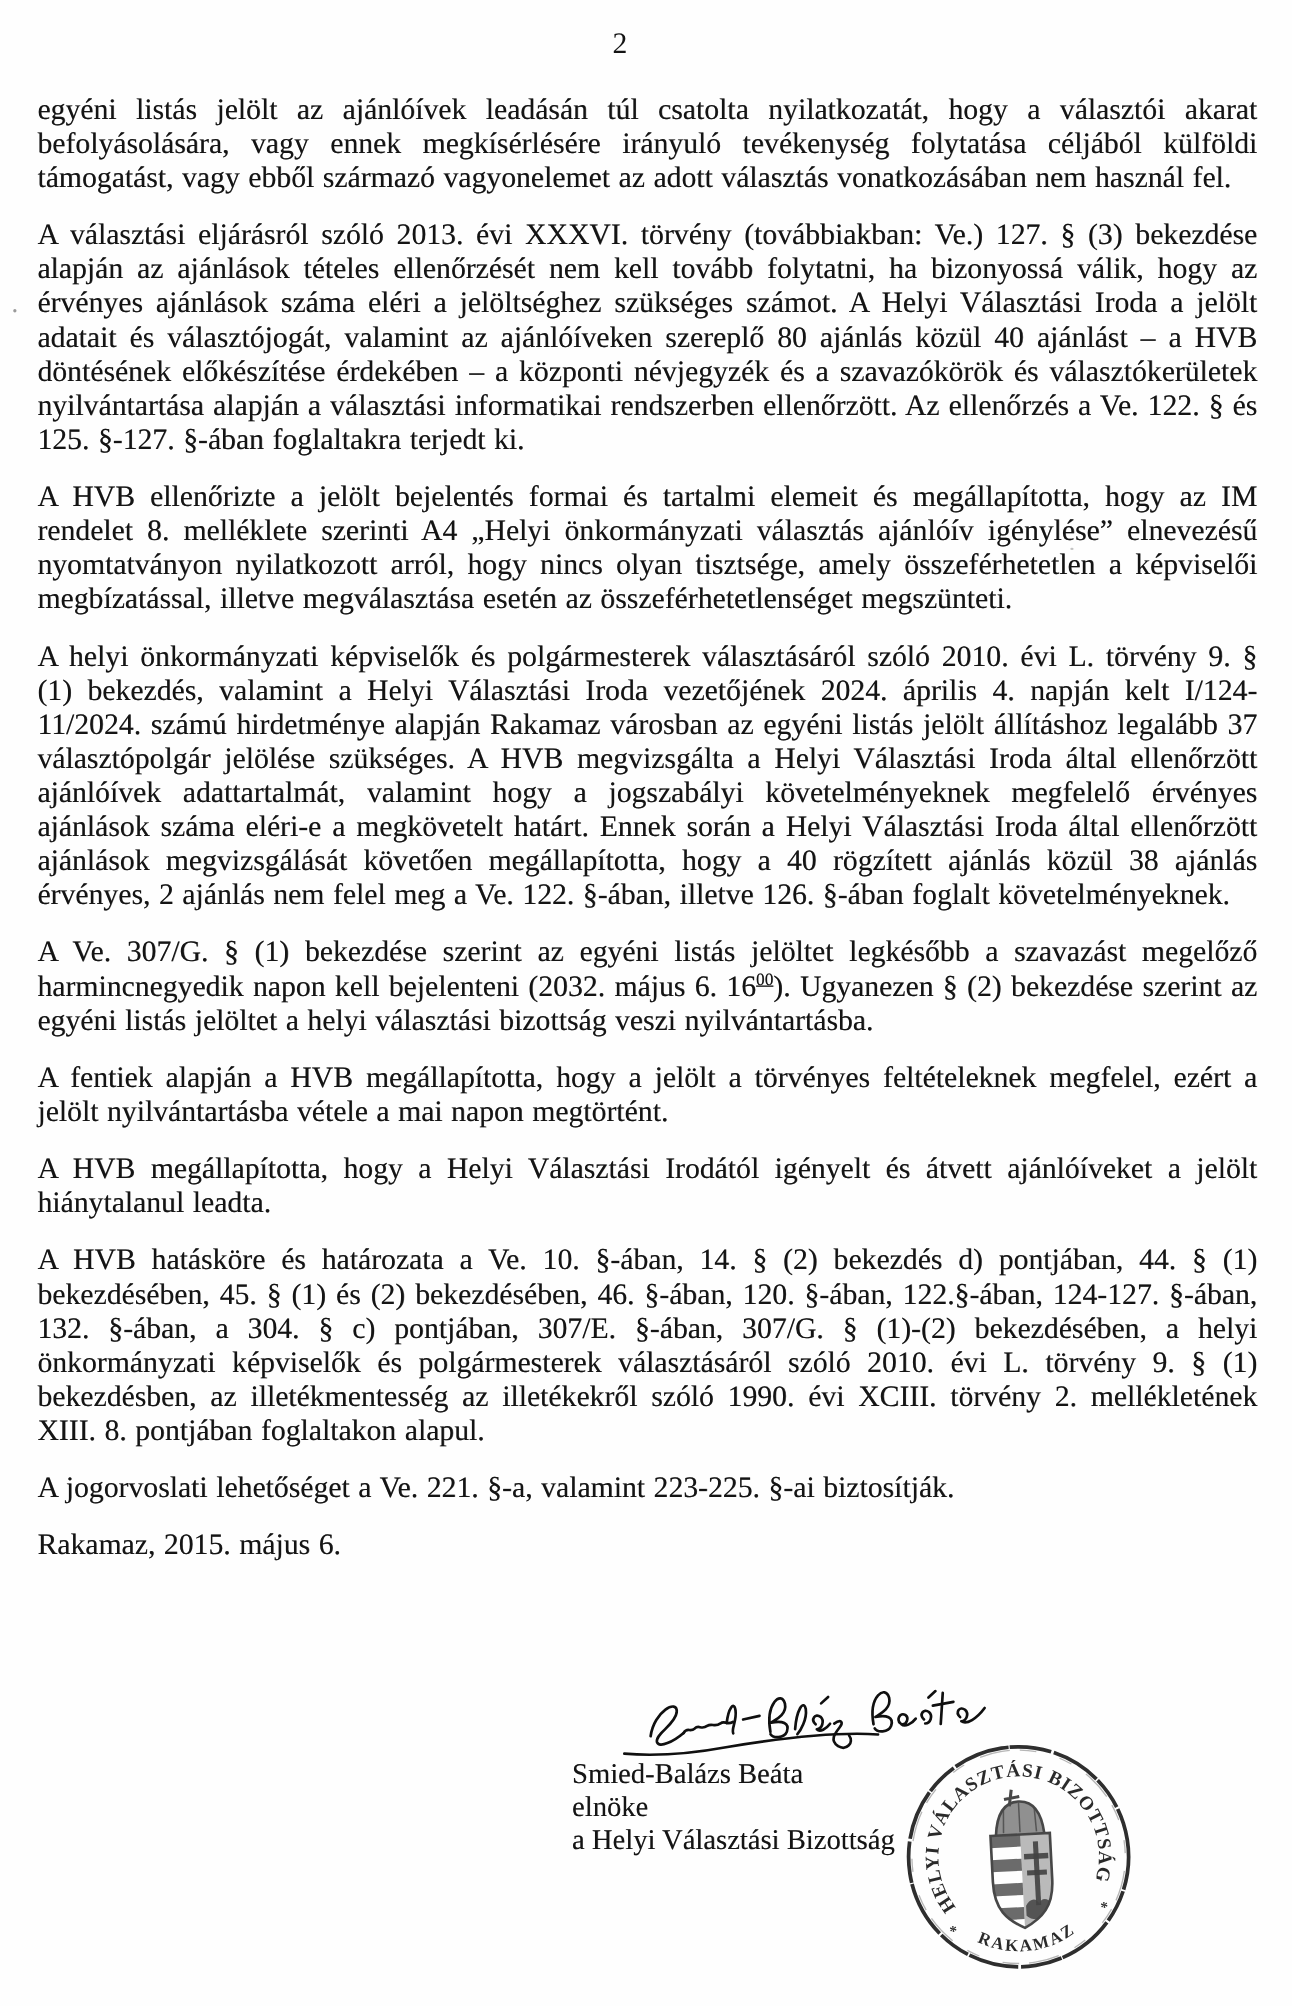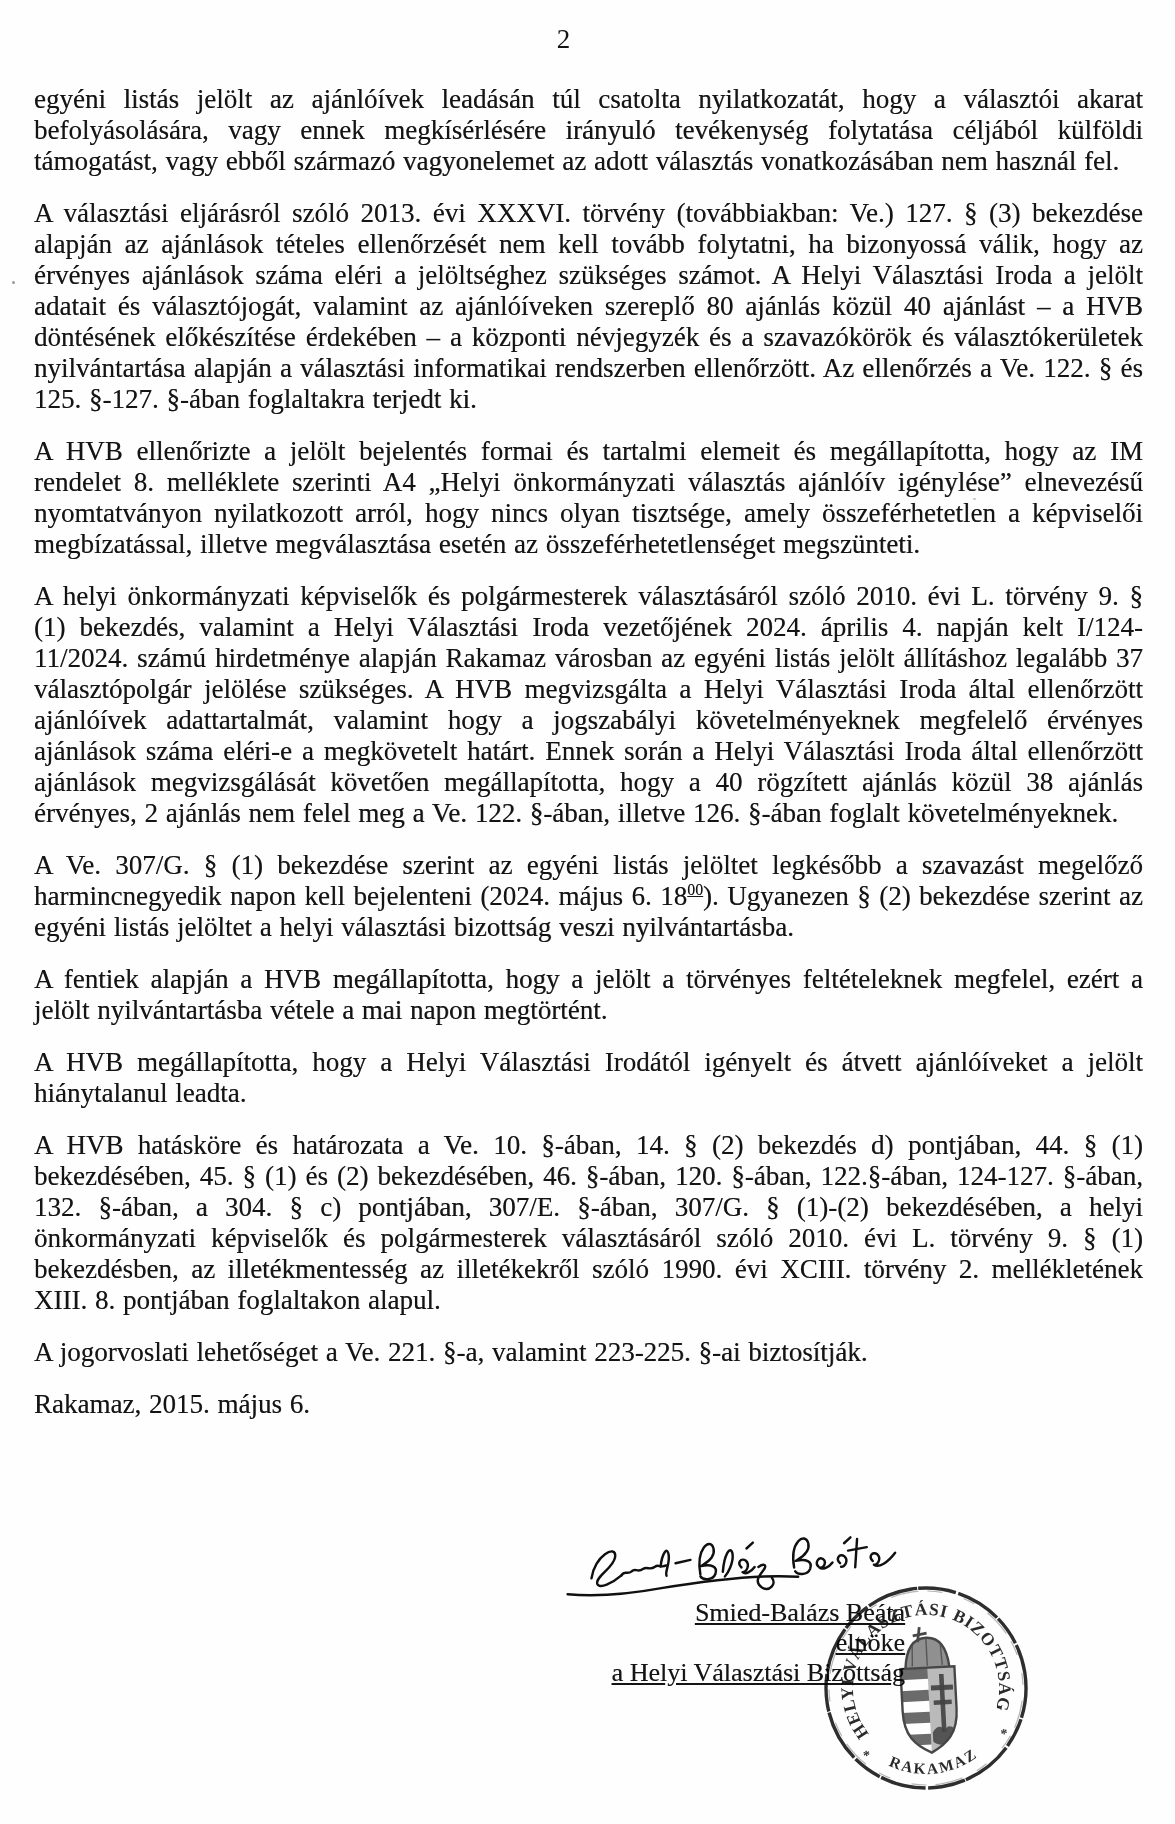--- a/index.html
+++ b/index.html
@@ -29,22 +29,21 @@
     text-align:justify;
     text-align-last:left;
     word-spacing:1px;
     text-shadow:0.3px 0 0 rgba(20,20,20,.55);
   }
   .para.single{text-align:center;}
   .para sup{font-size:0.58em;line-height:0;vertical-align:super;text-decoration:underline;}
   .signature-block{
     position:absolute;
     left:520px;top:1534px;width:385px;
-    text-align:right;
-    text-decoration:underline;
+    text-align:left;
   }
   .handwriting{
     display:block;
     margin:0 auto 2px auto;
     transform:translateX(19px) rotate(-2deg);
   }
   .sig-line{
     font-size:26px;
     line-height:30px;
     text-shadow:0.3px 0 0 rgba(20,20,20,.5);
@@ -75,21 +74,21 @@
   <div class="speck s2"></div>
 
   <div class="content">
     <div class="page-number">2</div>
 
     <p class="para">egyéni listás jelölt az ajánlóívek leadásán túl csatolta nyilatkozatát, hogy a választói akarat befolyásolására, vagy ennek megkísérlésére irányuló tevékenység folytatása céljából külföldi támogatást, vagy ebből származó vagyonelemet az adott választás vonatkozásában nem használ fel.</p>
     <p class="para">A választási eljárásról szóló 2013. évi XXXVI. törvény (továbbiakban: Ve.) 127. § (3) bekezdése alapján az ajánlások tételes ellenőrzését nem kell tovább folytatni, ha bizonyossá válik, hogy az érvényes ajánlások száma eléri a jelöltséghez szükséges számot. A Helyi Választási Iroda a jelölt adatait és választójogát, valamint az ajánlóíveken szereplő 80 ajánlás közül 40 ajánlást – a HVB döntésének előkészítése érdekében – a központi névjegyzék és a szavazókörök és választókerületek nyilvántartása alapján a választási informatikai rendszerben ellenőrzött. Az ellenőrzés a Ve. 122. § és 125. §-127. §-ában foglaltakra terjedt ki.</p>
     <p class="para">A HVB ellenőrizte a jelölt bejelentés formai és tartalmi elemeit és megállapította, hogy az IM rendelet 8. melléklete szerinti A4 „Helyi önkormányzati választás ajánlóív igénylése” elnevezésű nyomtatványon nyilatkozott arról, hogy nincs olyan tisztsége, amely összeférhetetlen a képviselői megbízatással, illetve megválasztása esetén az összeférhetetlenséget megszünteti.</p>
     <p class="para">A helyi önkormányzati képviselők és polgármesterek választásáról szóló 2010. évi L. törvény 9. § (1) bekezdés, valamint a Helyi Választási Iroda vezetőjének 2024. április 4. napján kelt I/124-11/2024. számú hirdetménye alapján Rakamaz városban az egyéni listás jelölt állításhoz legalább 37 választópolgár jelölése szükséges. A HVB megvizsgálta a Helyi Választási Iroda által ellenőrzött ajánlóívek adattartalmát, valamint hogy a jogszabályi követelményeknek megfelelő érvényes ajánlások száma eléri-e a megkövetelt határt. Ennek során a Helyi Választási Iroda által ellenőrzött ajánlások megvizsgálását követően megállapította, hogy a 40 rögzített ajánlás közül 38 ajánlás érvényes, 2 ajánlás nem felel meg a Ve. 122. §-ában, illetve 126. §-ában foglalt követelményeknek.</p>
 
-    <p class="para"><span>A Ve. 307/G. § (1) bekezdése szerint az egyéni listás jelöltet legkésőbb a szavazást megelőző harmincnegyedik napon kell bejelenteni (2024. május 6. 18</span><sup>00</sup><span>). Ugyanezen § (2) bekezdése szerint az egyéni listás jelöltet a helyi választási bizottság veszi nyilvántartásba.</span></p>
+    <p class="para"><span>A Ve. 307/G. § (1) bekezdése szerint az egyéni listás jelöltet legkésőbb a szavazást megelőző harmincnegyedik napon kell bejelenteni (2032. május 6. 16</span><sup>00</sup><span>). Ugyanezen § (2) bekezdése szerint az egyéni listás jelöltet a helyi választási bizottság veszi nyilvántartásba.</span></p>
 
     <p class="para">A fentiek alapján a HVB megállapította, hogy a jelölt a törvényes feltételeknek megfelel, ezért a jelölt nyilvántartásba vétele a mai napon megtörtént.</p>
     <p class="para">A HVB megállapította, hogy a Helyi Választási Irodától igényelt és átvett ajánlóíveket a jelölt hiánytalanul leadta.</p>
     <p class="para">A HVB hatásköre és határozata a Ve. 10. §-ában, 14. § (2) bekezdés d) pontjában, 44. § (1) bekezdésében, 45. § (1) és (2) bekezdésében, 46. §-ában, 120. §-ában, 122.§-ában, 124-127. §-ában, 132. §-ában, a 304. § c) pontjában, 307/E. §-ában, 307/G. § (1)-(2) bekezdésében, a helyi önkormányzati képviselők és polgármesterek választásáról szóló 2010. évi L. törvény 9. § (1) bekezdésben, az illetékmentesség az illetékekről szóló 1990. évi XCIII. törvény 2. mellékletének XIII. 8. pontjában foglaltakon alapul.</p>
     <p class="para single">A jogorvoslati lehetőséget a Ve. 221. §-a, valamint 223-225. §-ai biztosítják.</p>
     <p class="para single">Rakamaz, 2015. május 6.</p>
   </div>
 
   <div class="signature-block">
     <svg class="handwriting" width="360" height="62" viewBox="0 0 360 66">

